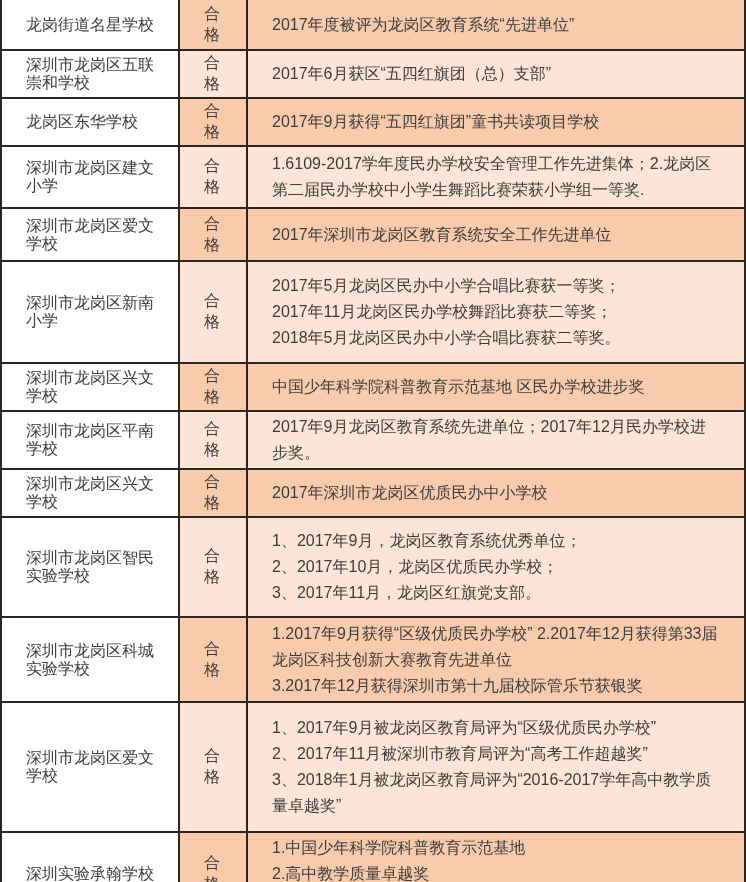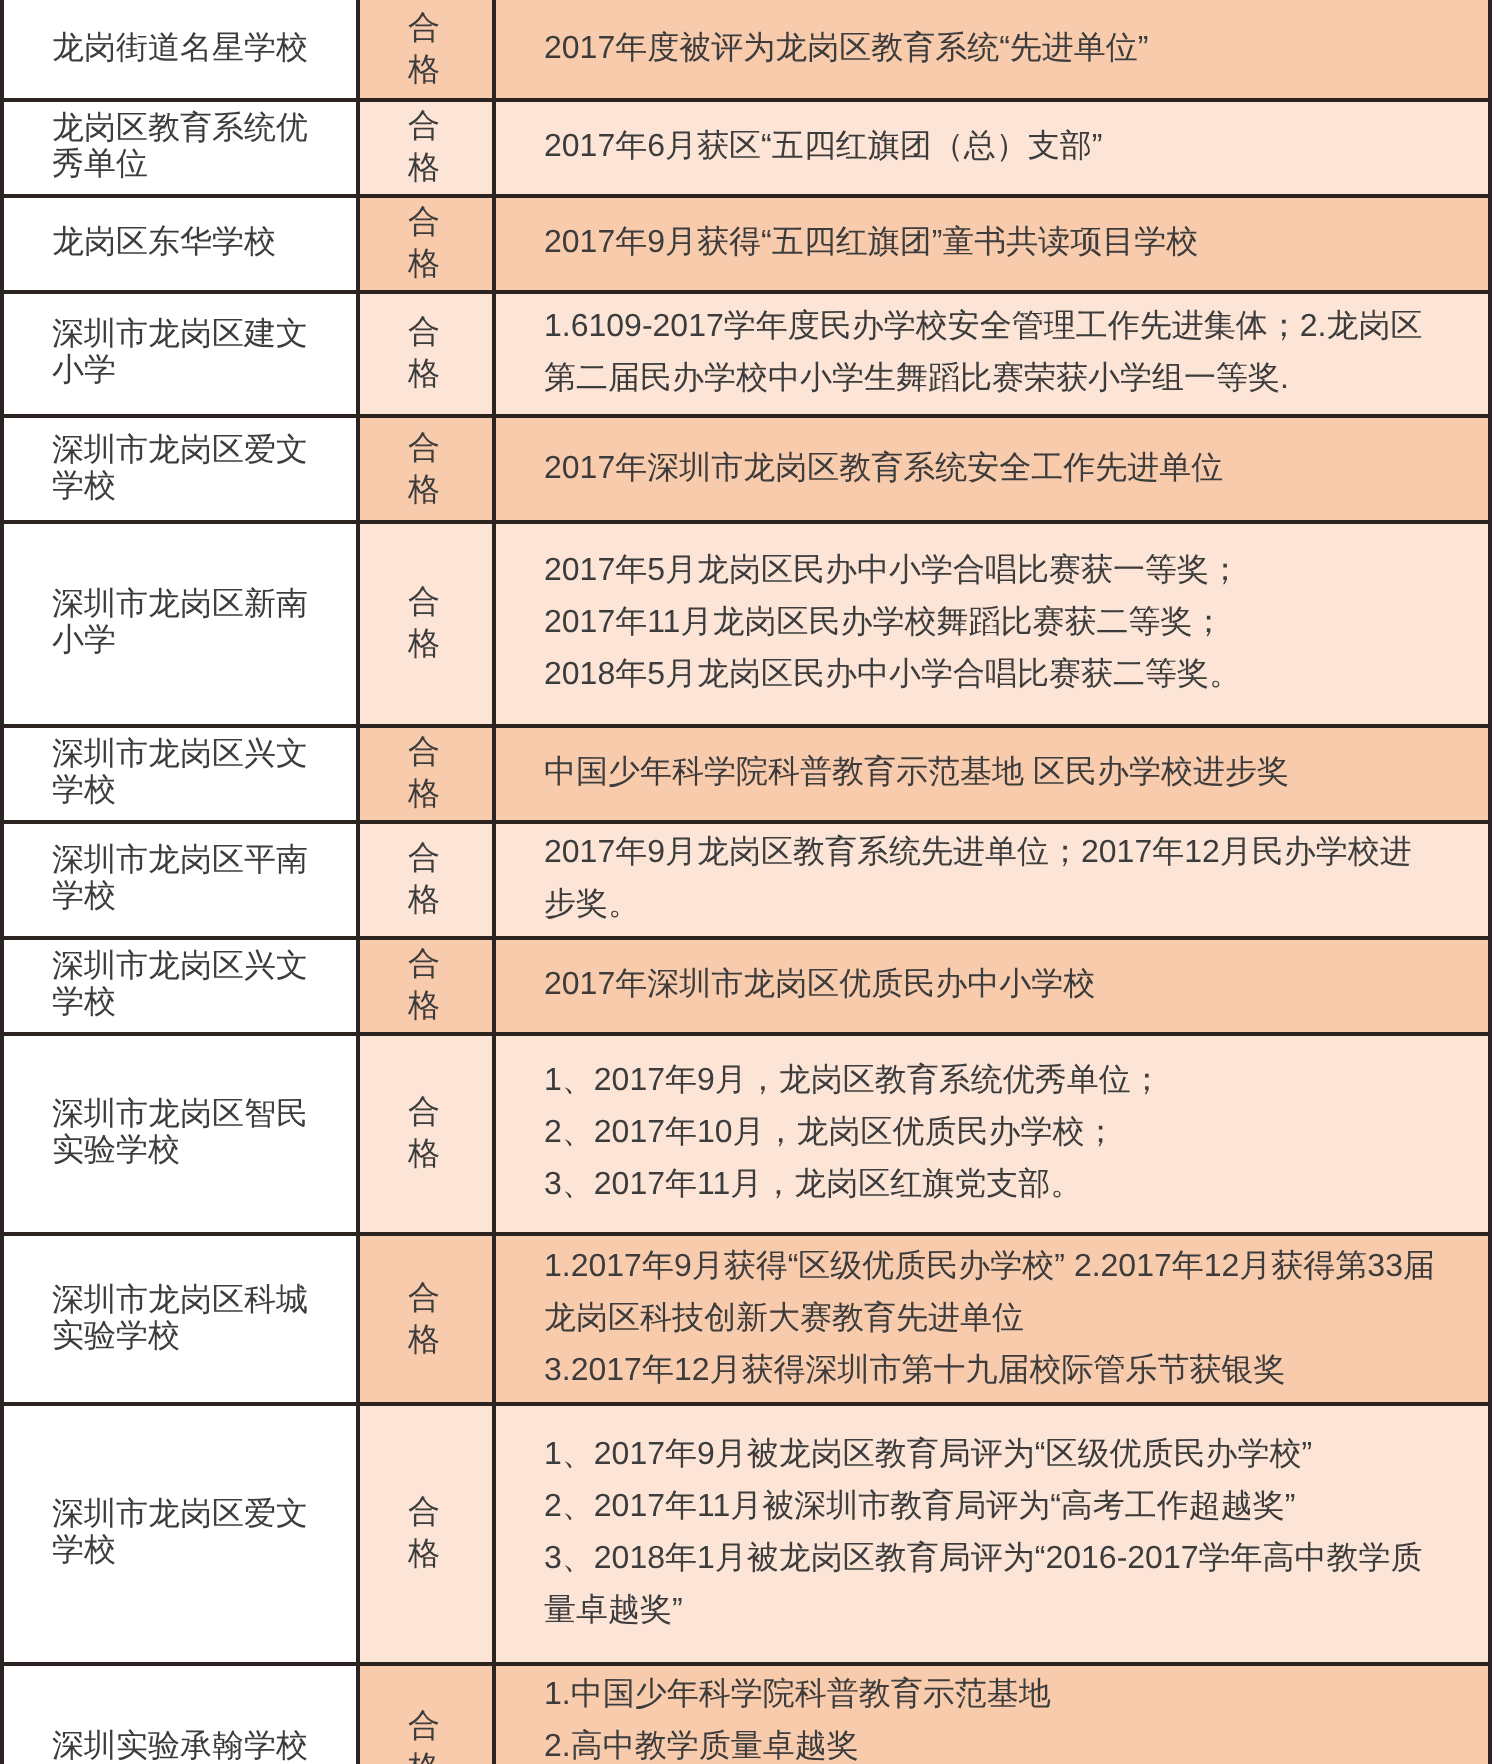--- a/index.html
+++ b/index.html
@@ -72,21 +72,21 @@
       <col style="width:8px">
     </colgroup>
     <tbody>
       <tr style="height:50px">
         <td class="c-school">龙岗街道名星学校</td>
         <td class="c-status">合格</td>
         <td class="c-awards">2017年度被评为龙岗区教育系统“先进单位”</td>
         <td class="c-sliver"></td>
       </tr>
       <tr style="height:47px">
-        <td class="c-school">龙岗区教育系统优秀单位</td>
+        <td class="c-school">深圳市龙岗区五联崇和学校</td>
         <td class="c-status">合格</td>
         <td class="c-awards">2017年6月获区“五四红旗团（总）支部”</td>
         <td class="c-sliver"></td>
       </tr>
       <tr style="height:48px">
         <td class="c-school">龙岗区东华学校</td>
         <td class="c-status">合格</td>
         <td class="c-awards">2017年9月获得“五四红旗团”童书共读项目学校</td>
         <td class="c-sliver"></td>
       </tr>

